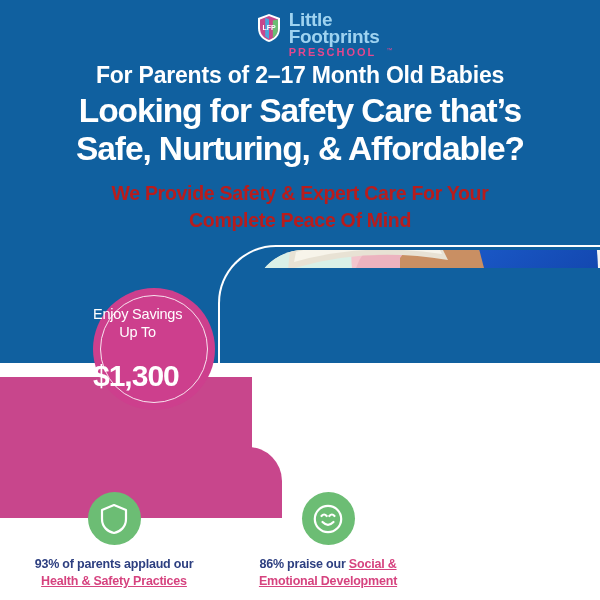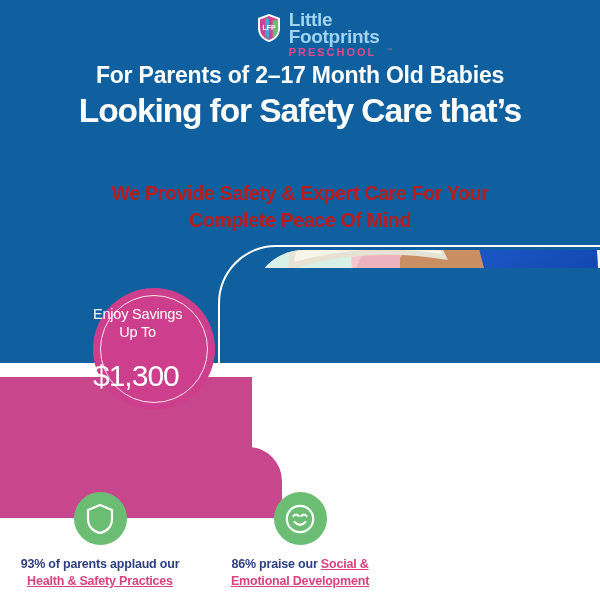--- a/index.html
+++ b/index.html
@@ -188,38 +188,39 @@
     font-size: 14.5px;
     font-weight: normal;
     line-height: 18px;
     text-align: center;
     letter-spacing: -0.2px;
   }
   .savings-amount {
     position: relative;
     color: #ffffff;
     font-size: 30px;
-    font-weight: normal;
+    font-weight: bold;
     line-height: 34px;
     letter-spacing: -1px;
     margin-top: 18px;
   }
 
   
   .stats {
     position: absolute;
     left: 0; top: 492px;
     width: 600px;
     display: flex;
   }
   .stat {
     width: 200px;
     display: flex;
     flex-direction: column;
     align-items: center;
+    padding-left: 14px;
   }
   .stat-circle {
     width: 53px;
     height: 53px;
     border-radius: 50%;
     background: #6cbd74;
     display: flex;
     align-items: center;
     justify-content: center;
     flex: none;
@@ -400,20 +401,21 @@
       <span class="logo-sub">
         <span class="logo-preschool">PRESCHOOL</span>
         <span class="logo-tm">™</span>
       </span>
     </span>
   </div>
 
   <div class="eyebrow">For Parents of 2–17 Month Old Babies</div>
   <div class="headline">
     <div>Looking for Safety Care that’s</div>
+    <div>Safe, Nurturing, &amp; Affordable?</div>
   </div>
   <div class="subhead">
     <div>We Provide Safety &amp; Expert Care For Your</div>
     <div>Complete Peace Of Mind</div>
   </div>
 
   <div class="savings">
     <div class="savings-ring"></div>
     <div class="savings-label">
       <div>Enjoy Savings</div>

